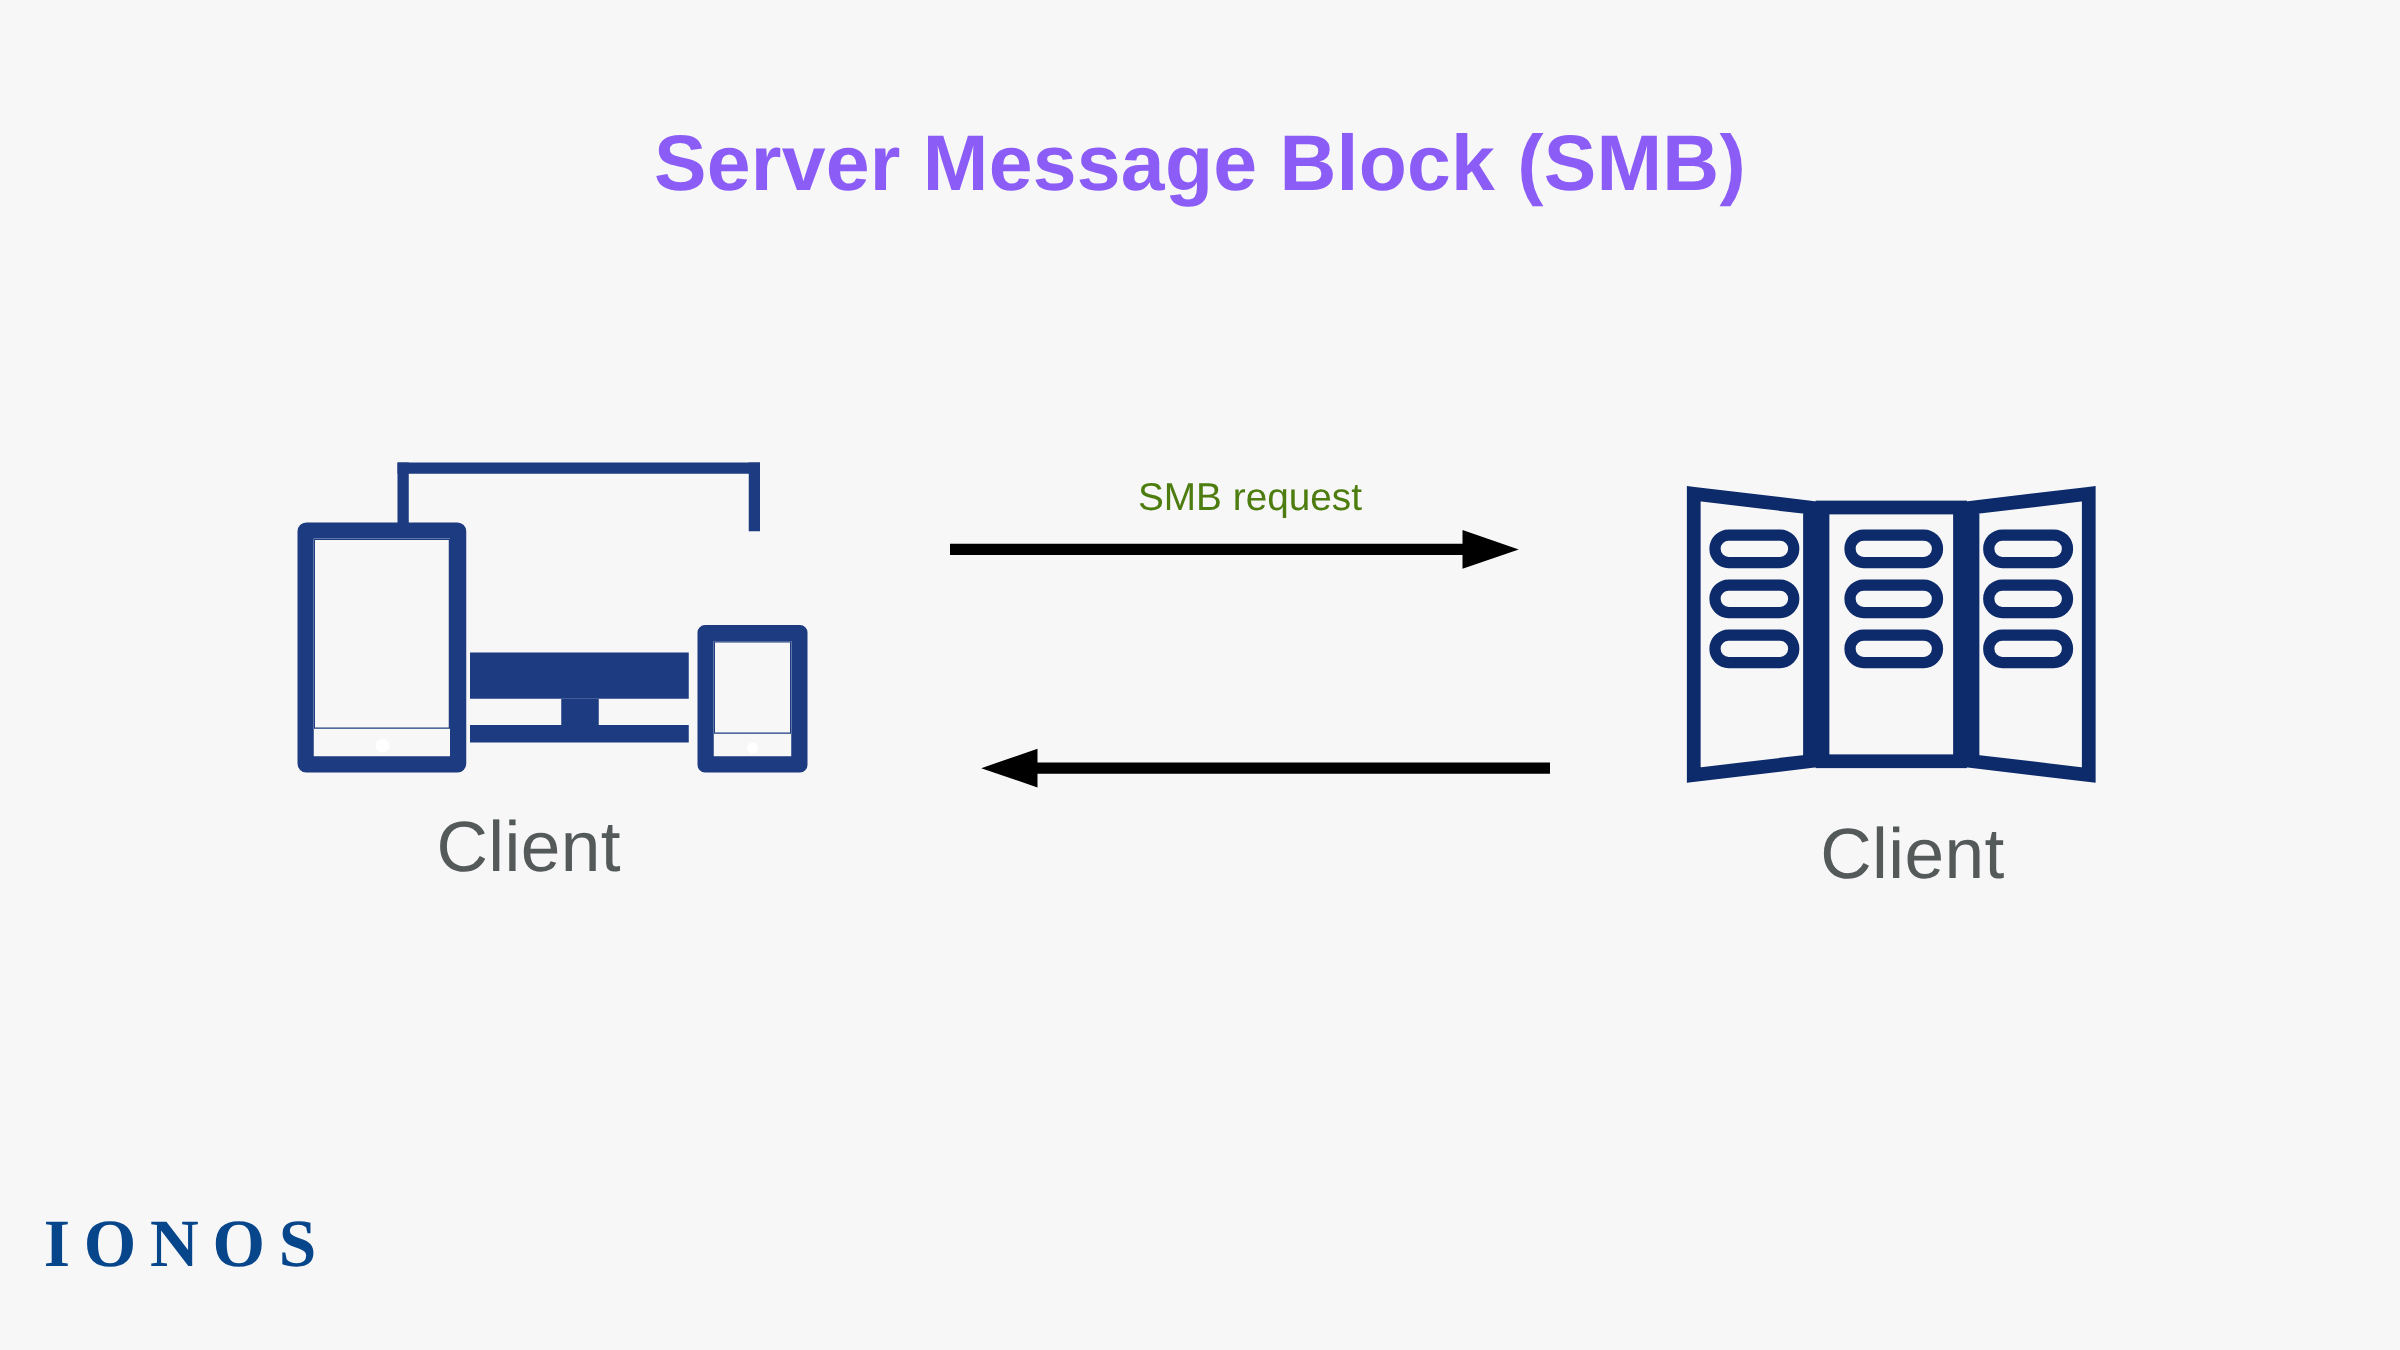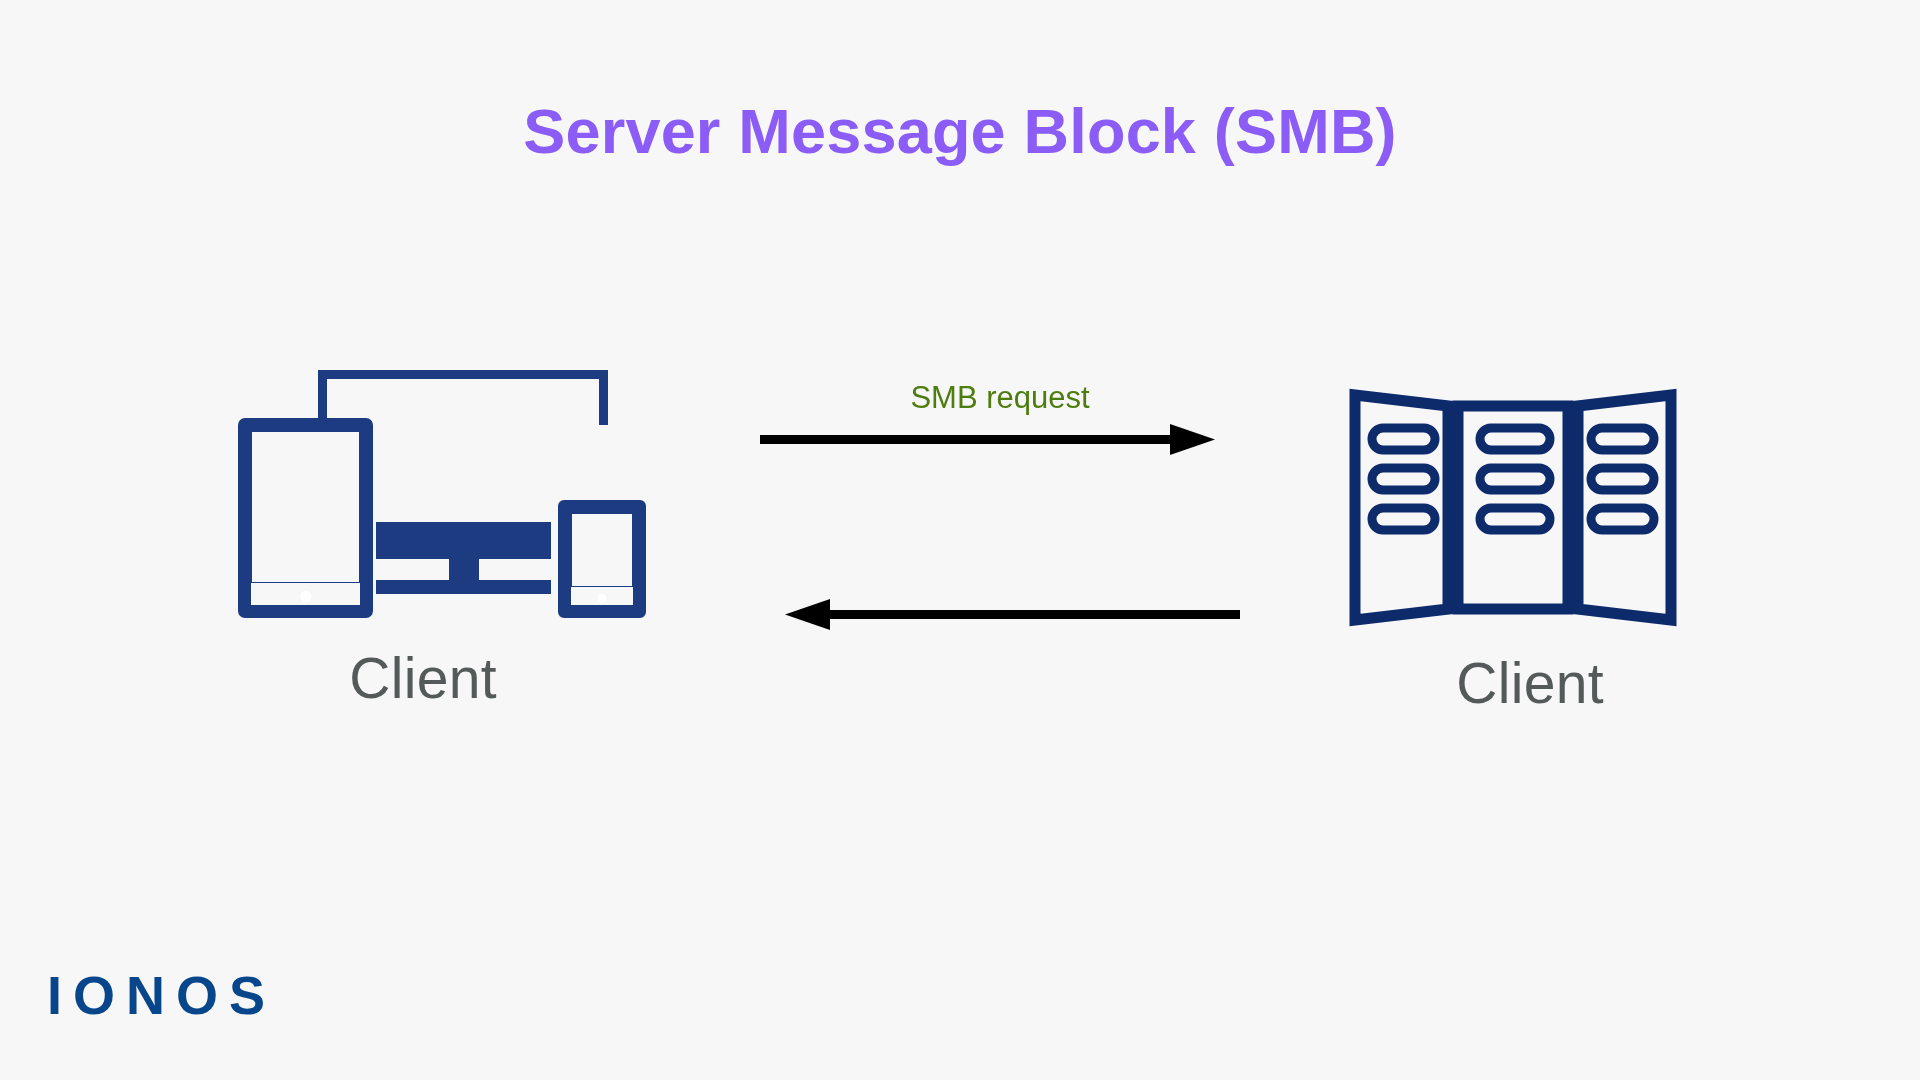--- a/index.html
+++ b/index.html
@@ -205,24 +205,23 @@
 
   
   #ionos-logo {
     position: absolute;
     left: 35px;
     top: 968px;
     font-size: 54px;
     font-weight: bold;
     color: #08468c;
     letter-spacing: 11px;
-    font-family: Liberation Sans, sans-serif;
+    font-family: Liberation Serif, serif;
     line-height: 1;
     white-space: nowrap;
-    margin-left: 12px;
   }
 </style>
 </head>
 <body>
 
 <div id="canvas">
 
   <div class="title">Server Message Block (SMB)</div>
 
   <div id="client-group">

